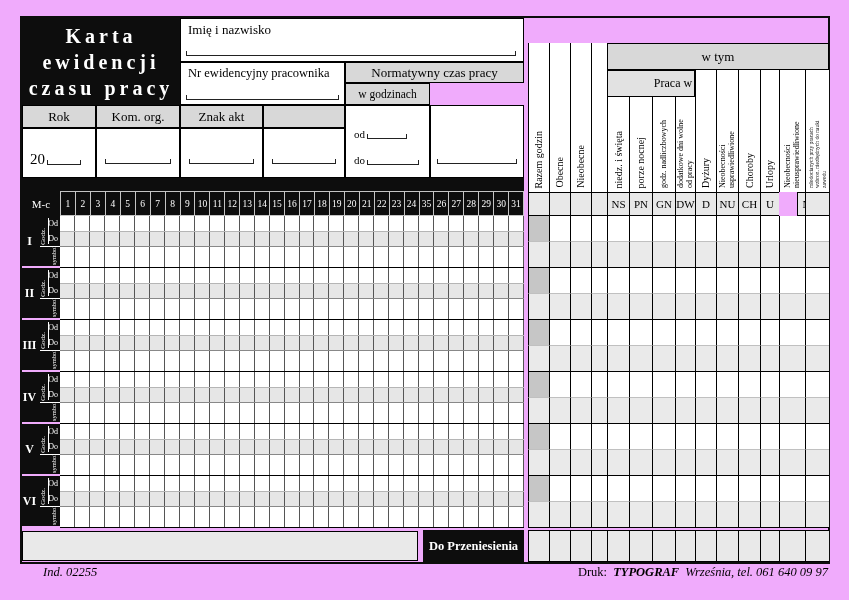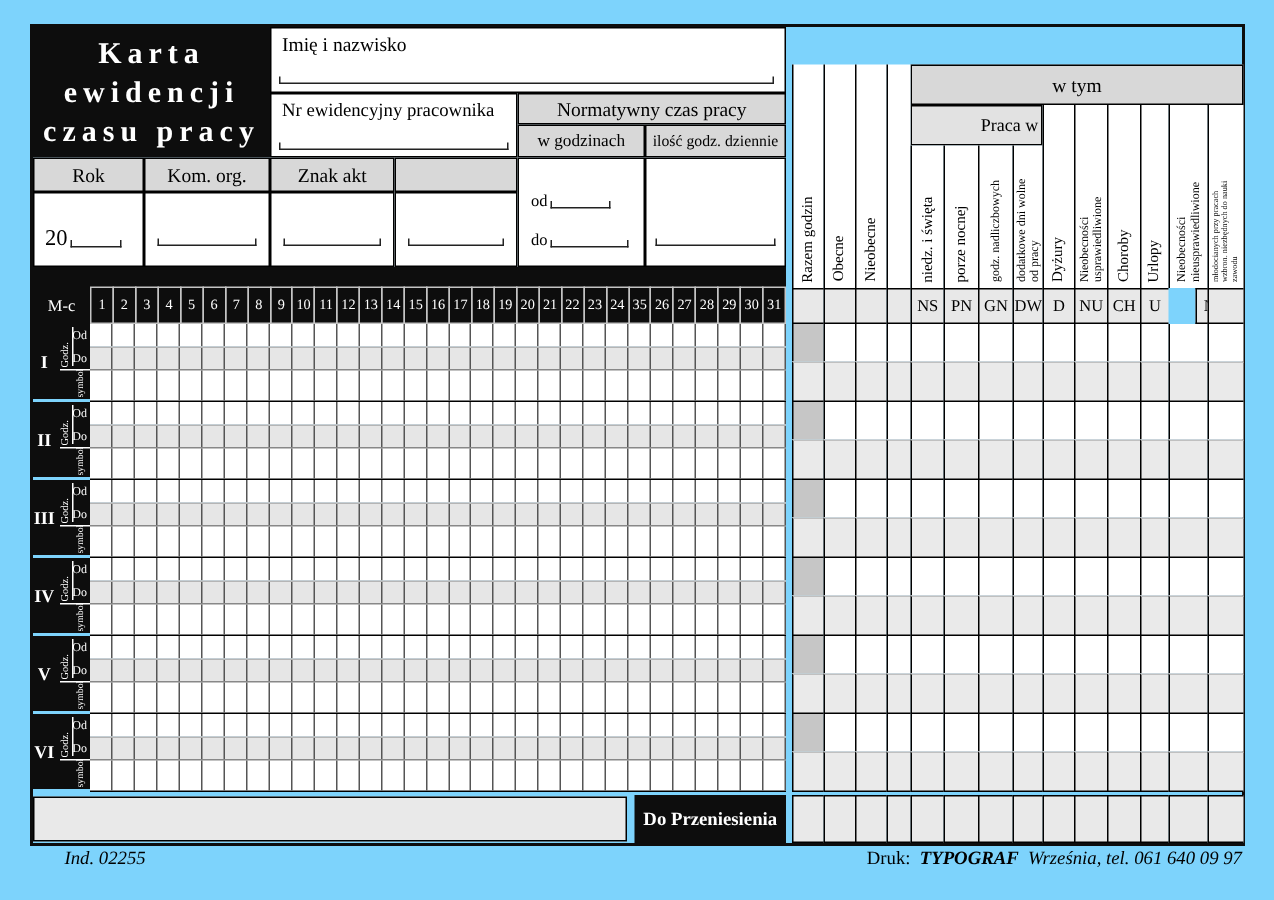--- a/index.html
+++ b/index.html
@@ -1,16 +1,16 @@
 <!DOCTYPE html>
 <html><head>
 <meta charset="utf-8">
 <style>
   html,body{margin:0;padding:0;background:#fff;}
-  .page{position:relative;width:849px;height:600px;background:#7dd3fc;overflow:hidden;
+  .page{position:relative;width:849px;height:600px;background:#f0abfc;overflow:hidden;
         font-family:"Liberation Serif", serif;color:#000;}
   .abs{position:absolute;box-sizing:border-box;}
   .bordered{border:1px solid #000;}
   .gray{background:#d8d8d8;}
   .center{display:flex;align-items:center;justify-content:center;}
   .outer{left:20px;top:16px;width:810px;height:548px;border:2px solid #0d0d0d;}
 
   .title-block{left:22px;top:18px;width:158px;height:87px;background:#0d0d0d;color:#fff;
                text-align:center;padding-top:5px;}
   .title-line{font-size:20px;font-weight:bold;letter-spacing:4px;line-height:26px;white-space:nowrap;}
@@ -98,21 +98,20 @@
     <span class="box-label">Imię i nazwisko</span>
     <div class="fill-line" style="left:5px;right:7px;bottom:5px;"></div>
   </div>
   <div class="abs bordered id-box">
     <span class="box-label" style="font-size:12.5px;">Nr ewidencyjny pracownika</span>
     <div class="fill-line" style="left:5px;right:5px;bottom:4px;"></div>
   </div>
 
   <div class="abs bordered gray center norm-header">Normatywny czas pracy</div>
   <div class="abs bordered gray center wgodz-header">w godzinach</div>
-  <div class="abs bordered gray center ilosc-header">ilość godz. dziennie</div>
   <div class="abs bordered wgodz-c">
     <div class="odo-row" style="top:22px;">
       <span>od</span>
       <span class="mini-line" style="width:38px;"></span>
     </div>
     <div class="odo-row" style="top:48px;">
       <span>do</span>
       <span class="mini-line" style="width:50px;"></span>
     </div>
   </div>

